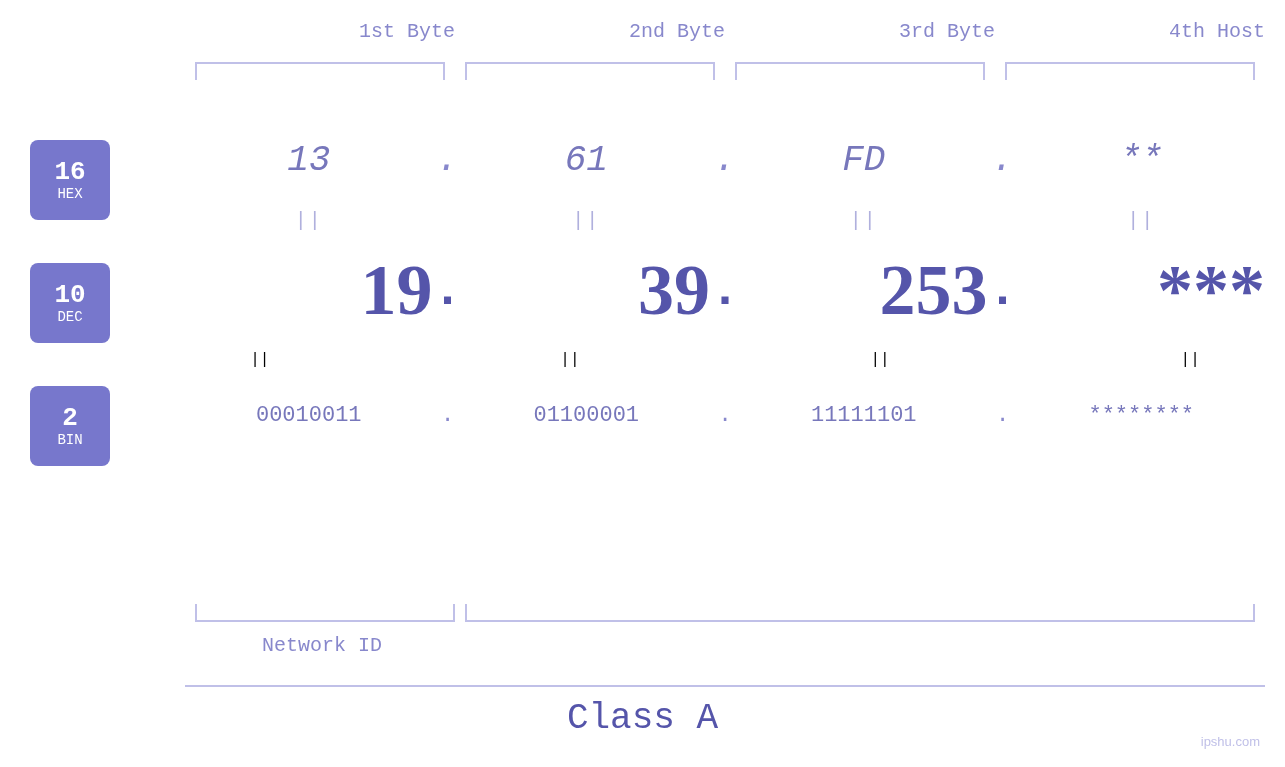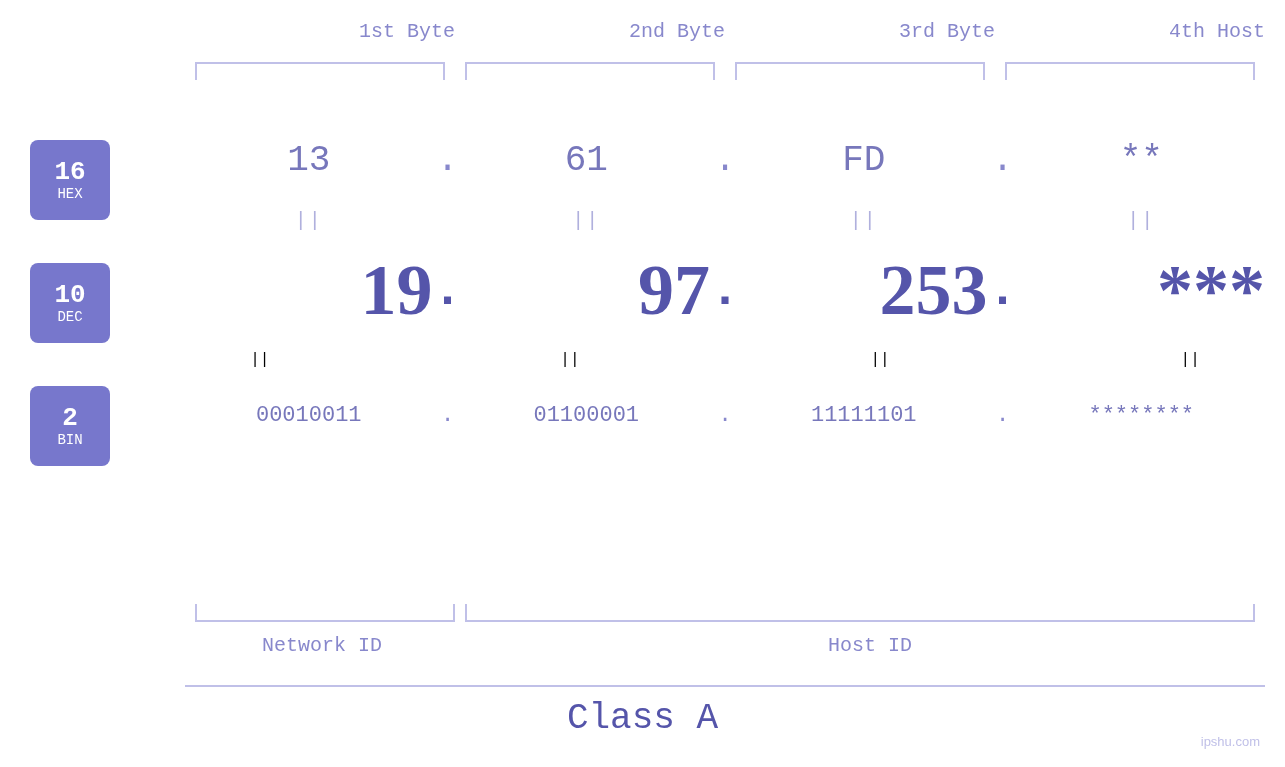--- a/index.html
+++ b/index.html
@@ -88,20 +88,21 @@
       left: 185px;
       right: 20px;
     }
 
     
     .hex-row {
       display: flex;
       align-items: center;
       justify-content: space-around;
       height: 80px;
+      font-style: italic;
     }
 
     .hex-row .byte-val {
       flex: 1;
       text-align: center;
       color: #7777bb;
       font-size: 36px;
       font-family: 'Courier New', Courier, monospace;
     }
 
@@ -321,21 +322,21 @@
     <span class="eq">||</span>
     <span class="eq-spacer"></span>
     <span class="eq">||</span>
     <span class="eq-spacer"></span>
     <span class="eq">||</span>
   </div>
 
   <div class="dec-row">
     <span class="byte-val">19</span>
     <span class="dot">.</span>
-    <span class="byte-val">97</span>
+    <span class="byte-val">39</span>
     <span class="dot">.</span>
     <span class="byte-val">253</span>
     <span class="dot">.</span>
     <span class="byte-val starred">***</span>
   </div>
 
   <div class="equals-row2">
     <span class="eq">||</span>
     <span class="eq-spacer"></span>
     <span class="eq">||</span>
@@ -357,20 +358,19 @@
 
 </div>
 
 <div class="bottom-brackets">
   <div class="bottom-bracket-net"></div>
   <div class="bottom-bracket-host"></div>
 </div>
 
 <div class="id-labels">
   <div class="network-id-label">Network ID</div>
-  <div class="host-id-label">Host ID</div>
 </div>
 
 <div class="bottom-long-line"></div>
 
 <div class="class-label">Class A</div>
 
 <div class="watermark">ipshu.com</div>
 
 </body></html>

